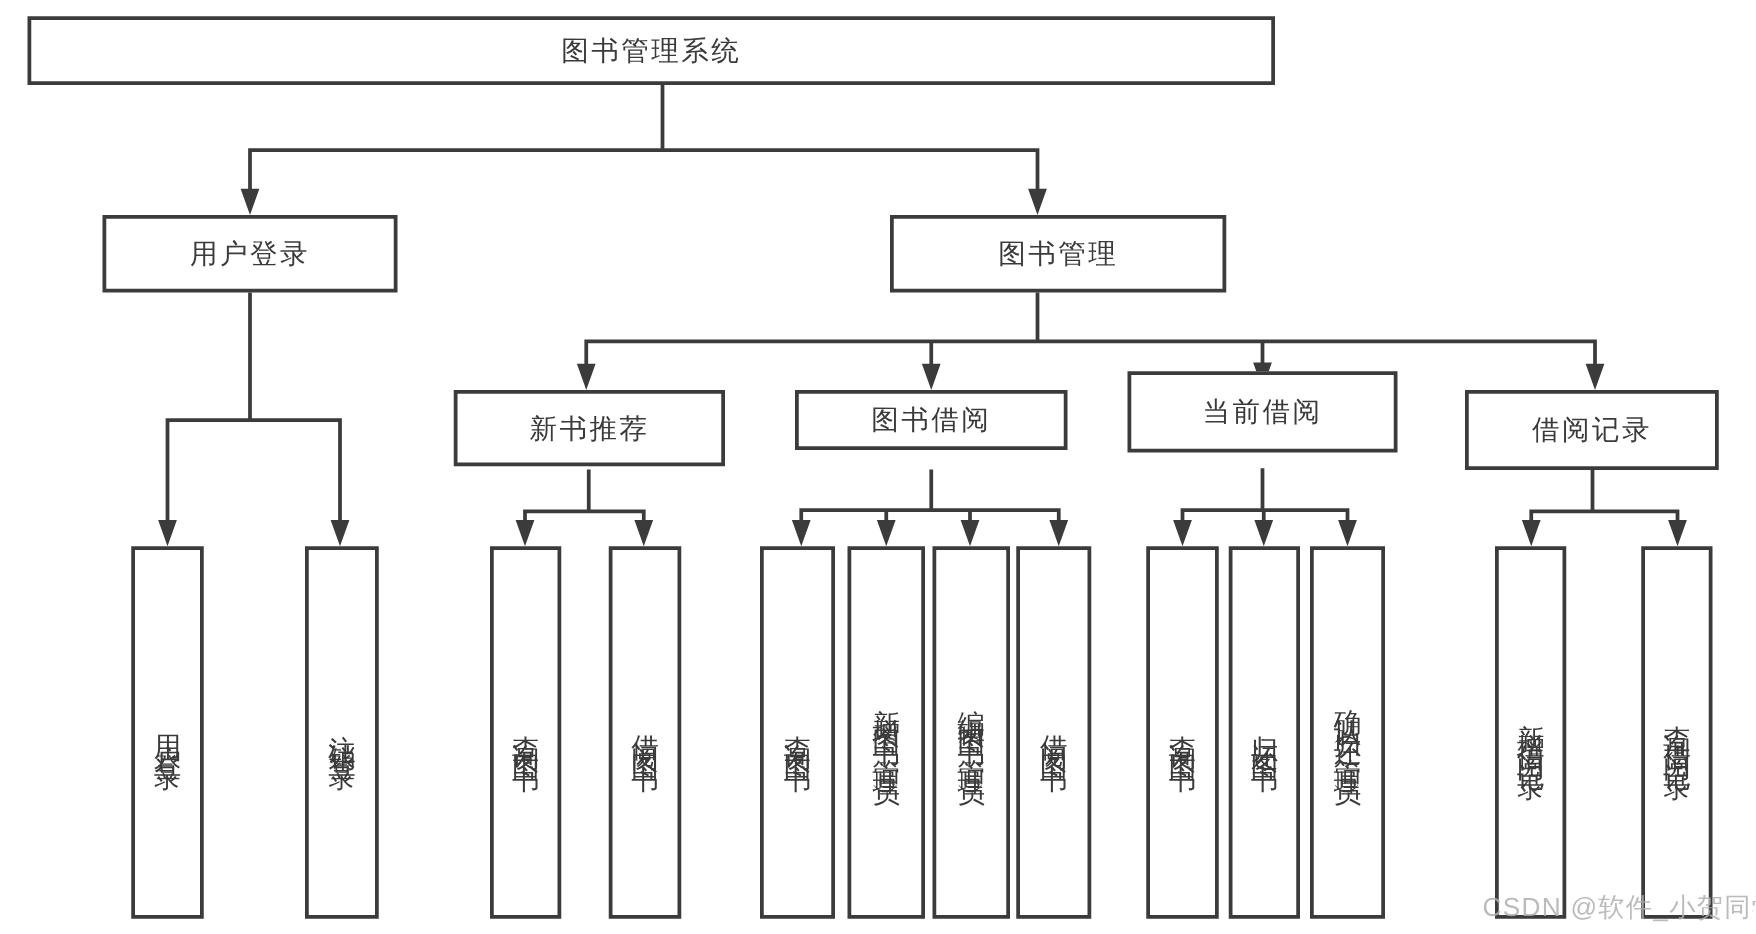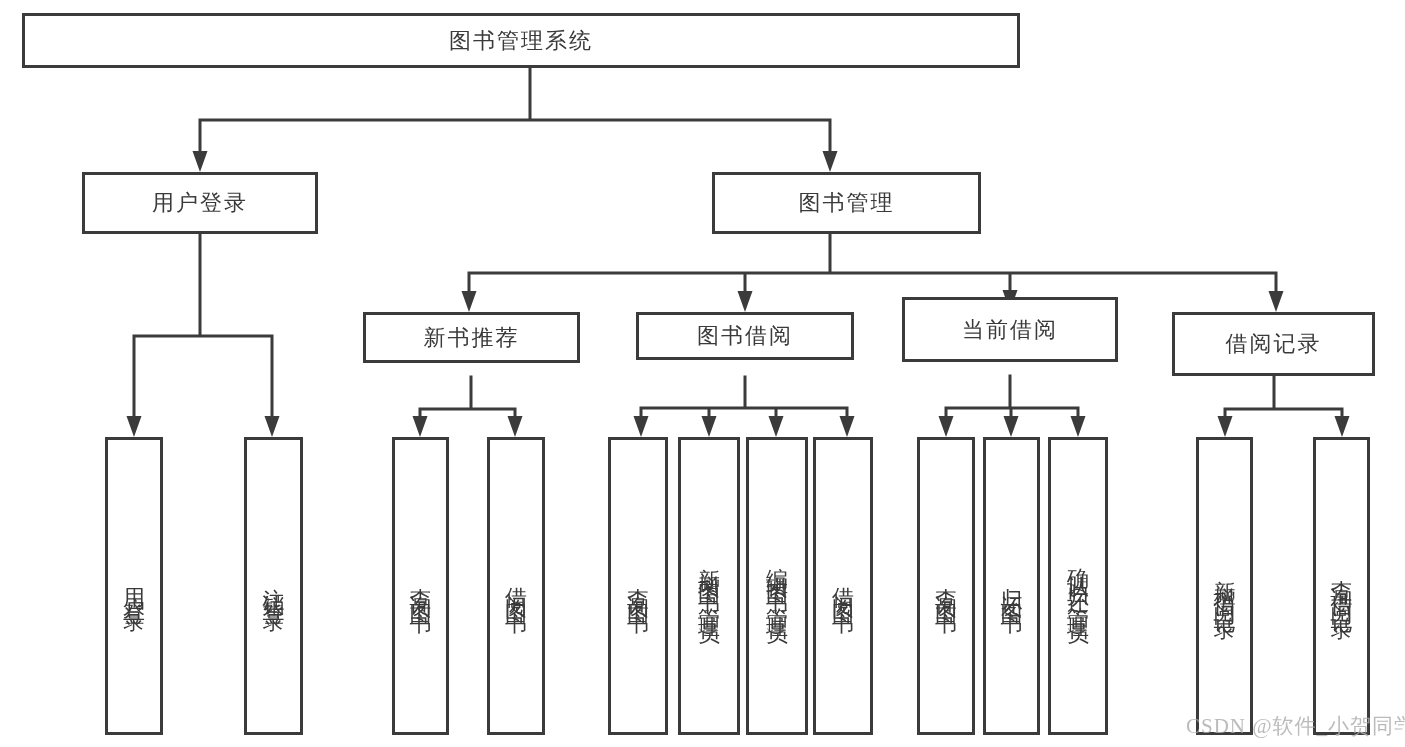--- a/index.html
+++ b/index.html
@@ -7,21 +7,21 @@
     --text:#3a3a3a;
     --bg:#ffffff;
     --watermark:#b0b0b0;
   }
   html,body{margin:0;padding:0;background:var(--bg);}
   .stage{
     position:relative;
     width:1405px;height:747px;
     background:var(--bg);
     overflow:hidden;
-    font-family:Liberation Serif, serif;
+    font-family:Liberation Sans, sans-serif;
     color:var(--text);
     border-radius:30px;
   }
   svg.connectors{
     position:absolute;left:0;top:0;
     color:var(--line);
   }
   .box{
     position:absolute;
     box-sizing:border-box;
@@ -47,21 +47,21 @@
     font-size:22px;
     line-height:1;
     white-space:nowrap;
   }
   
   #n-root{left:22px;top:13px;width:998px;height:55px;}
   
   #n-user-login-group{left:82px;top:172px;width:236px;height:62px;}
   #n-book-mgmt{left:712px;top:172px;width:269px;height:62px;}
   
-  #n-new-book-rec{left:363px;top:312px;width:217px;height:51px;text-align:right;}
+  #n-new-book-rec{left:363px;top:312px;width:217px;height:61px;text-align:right;}
   #n-book-borrow{left:636px;top:312px;width:218px;height:48px;}
   #n-current-borrow{left:902px;top:297px;width:216px;height:65px;}
   #n-borrow-records{left:1172px;top:312px;width:203px;height:64px;}
   
   #l-user-login{left:105px;width:58px;}
   #l-logout{left:244px;width:59px;}
   #l-query-book-1{left:392px;width:57px;}
   #l-borrow-book-1{left:487px;width:58px;}
   #l-query-book-2{left:608px;width:60px;}
   #l-add-book{left:678px;width:62px;}

